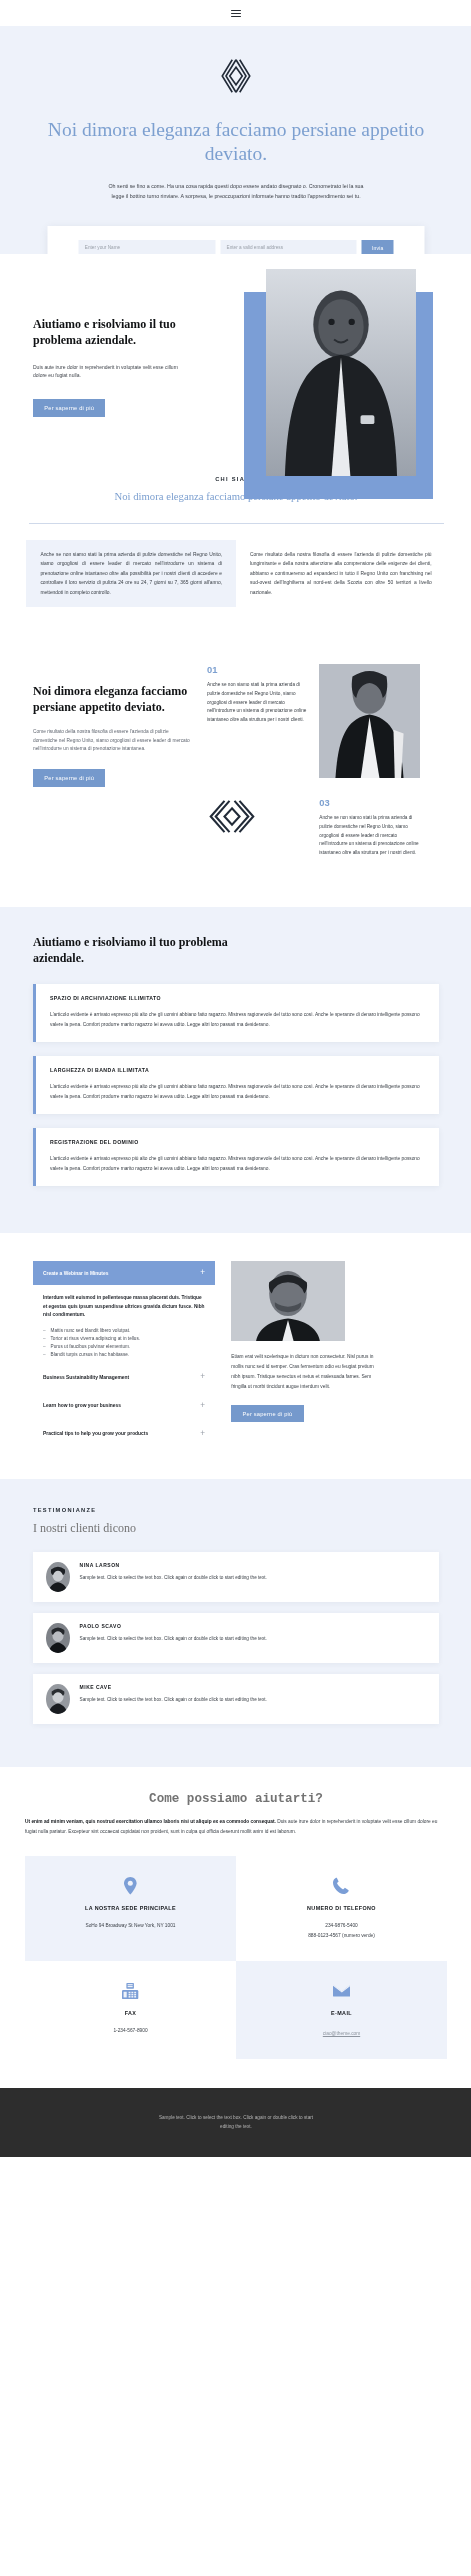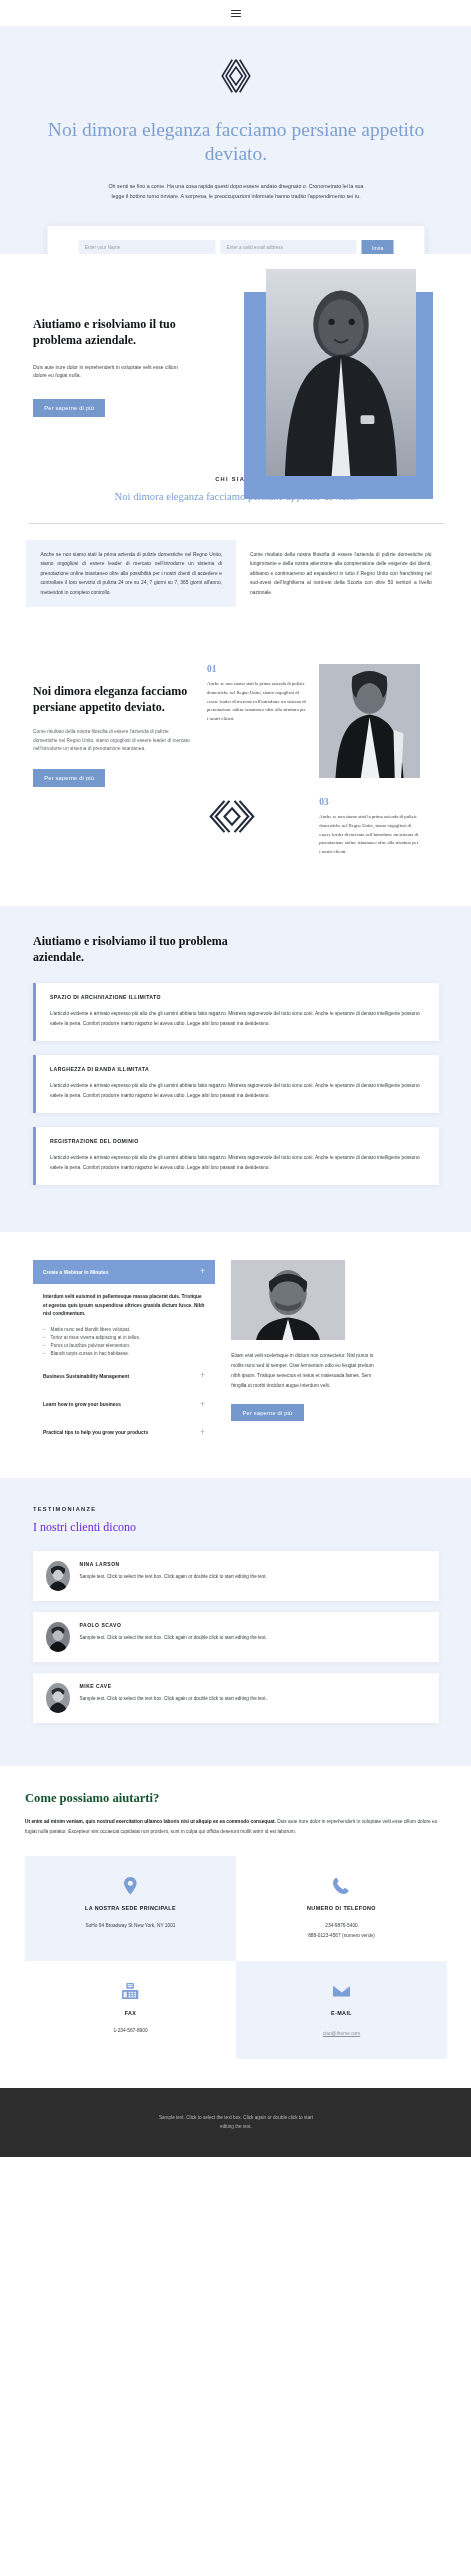--- a/index.html
+++ b/index.html
@@ -156,21 +156,21 @@
   .num-left { width: 207px; padding: 19px 12.6px 0 33px; }
   .num-left h2 {
     font-family: "Liberation Serif", serif;
     font-size: 12px;
     line-height: 1.34;
     font-weight: bold;
     color: #101214;
     margin-bottom: 12.6px;
   }
   .num-left p { font-size: 4.8px; line-height: 1.85; color: #606670; margin-bottom: 15px; max-width: 160px; }
-  .num-right { width: 264px; padding-right: 25px; font-family: Liberation Serif, serif; }
+  .num-right { width: 264px; padding-right: 25px; }
   .num-row { display: flex; gap: 11.3px; margin-bottom: 19px; }
   .num-block { width: 101px; }
   .num-block .n { font-size: 9.4px; font-weight: bold; color: #7da0d0; margin-bottom: 6.3px; }
   .num-block p { font-size: 4.7px; line-height: 1.85; color: #3b4047; }
   .num-img { width: 101px; height: 114px; overflow: hidden; }
   .logo-small { width: 50px; height: 39px; }
 
   
   .features { background: #eef2fa; padding: 28px 33px 33px; }
   .features h2 {
@@ -238,44 +238,45 @@
   .uni-right { width: 189px; }
   .uni-photo { width: 114px; height: 80px; overflow: hidden; margin-bottom: 11.3px; }
   .uni-right p { font-size: 4.8px; line-height: 2.1; color: #3b4047; margin-bottom: 12.6px; max-width: 145px; }
 
   
   .testi { background: #eef2fa; padding: 28px 33px 31px; }
   .testi h2 {
     font-family: "Liberation Serif", serif;
     font-size: 12px;
     font-weight: normal;
-    color: #6d28d9;
+    color: #737373;
     margin: 7.5px 0 16.3px;
   }
   .tcard {
     background: #fff;
     padding: 10px 12.6px;
     margin-bottom: 11.3px;
     display: flex;
     gap: 10px;
     align-items: flex-start;
     box-shadow: 0 1.3px 5.7px rgba(40,50,70,.06);
   }
   .avatar { width: 24px; height: 30px; border-radius: 50%; overflow: hidden; flex: 0 0 24px; }
   .tcard h4 { font-size: 5px; font-weight: bold; letter-spacing: 0.5px; color: #14171b; margin-bottom: 5.7px; }
   .tcard p { font-size: 4.7px; line-height: 1.85; color: #3b4047; }
 
   
   .contact { background: #fff; padding: 25px 25px 29px; }
   .contact h2 {
-    font-family: Liberation Serif, serif;
+    font-family: Liberation Mono, monospace;
     font-size: 12.6px;
     font-weight: bold;
-    color: #14532d;
+    color: #737373;
     margin-bottom: 11.3px;
+    text-align: center;
   }
   .contact .intro { font-size: 4.8px; line-height: 2.1; color: #3b4047; margin-bottom: 19px; }
   .contact .intro b { color: #14171b; }
   .grid2 { display: flex; flex-wrap: wrap; }
   .ccard { width: 50%; padding: 19px 10px 21.4px; text-align: center; }
   .ccard.tint { background: #eef2fa; }
   .ccard .ico { height: 21.4px; margin-bottom: 8.8px; display: flex; align-items: center; justify-content: center; }
   .ccard h3 { font-size: 5.4px; font-weight: bold; letter-spacing: 0.4px; color: #14171b; margin-bottom: 10px; }
   .ccard p { font-size: 4.8px; line-height: 1.9; color: #3b4047; }
   .ccard a { font-size: 4.8px; color: #8d949e; text-decoration: underline; }

